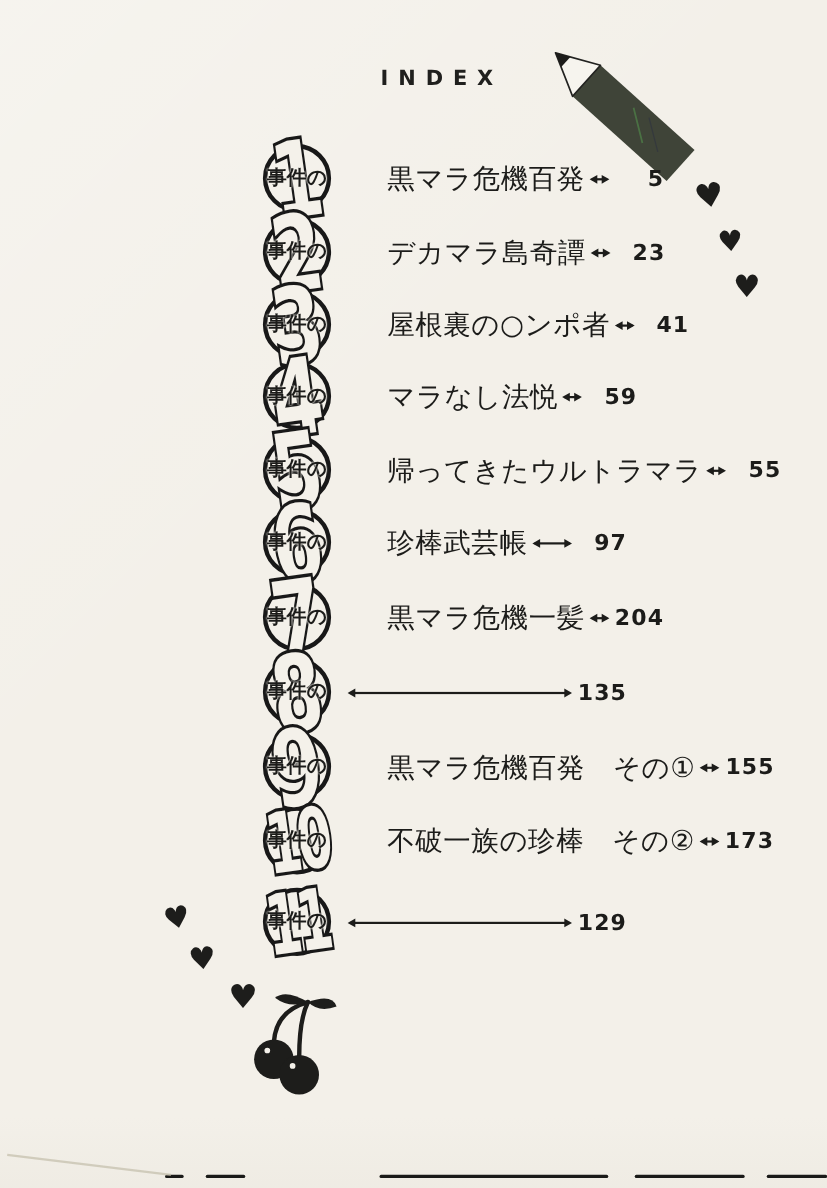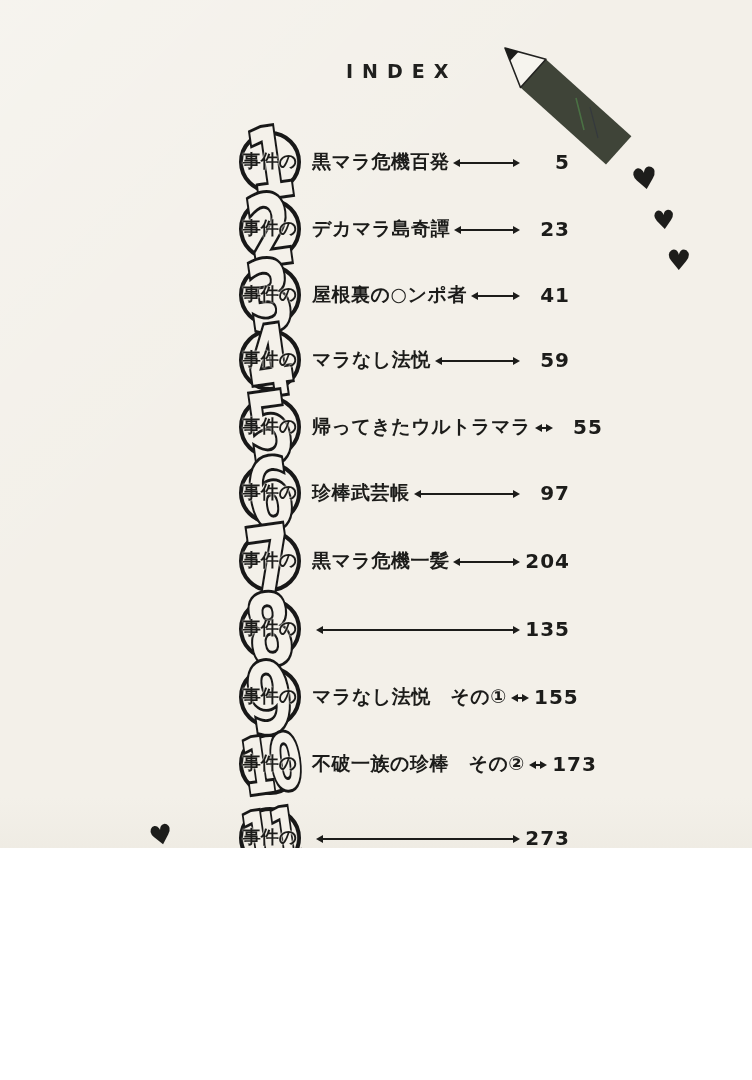--- a/index.html
+++ b/index.html
@@ -1,17 +1,17 @@
 <!DOCTYPE html>
 <html><head>
 <meta charset="utf-8">
 <style>
   html,body{margin:0;padding:0;}
   .page{
-    position:relative; width:752px; height:848px; overflow:hidden;
+    position:relative; width:752px; height:1080px; overflow:hidden;
     background-color:#f3f0e9;
     background-image:linear-gradient(135deg, rgba(255,255,255,.25), rgba(0,0,0,0) 40%),
                      linear-gradient(0deg, rgba(210,204,188,.12), rgba(0,0,0,0) 6%);
     font-family:"DejaVu Sans", sans-serif; color:#1c1c1a;
   }
   .index-title{
     position:absolute; left:346px; top:60px;
     font-size:19px; font-weight:900; letter-spacing:9px; color:#20201e;
   }
   
@@ -29,21 +29,21 @@
     font-family:"DejaVu Sans", sans-serif; font-weight:700; font-size:96px;
     paint-order:stroke; stroke:#181818; stroke-width:6px; fill:#f4f1ea;
     transform:rotate(-8deg) scale(.68,1); transform-origin:34px 46px;
   }
   .row.two .num-text{font-size:76px; letter-spacing:-6px; transform:rotate(-8deg) scale(.60,1);}
   .badge-label{
     position:absolute; left:0; width:100%; top:50%; transform:translateY(-54%);
     text-align:center; font-size:18px; font-weight:700; z-index:3;
     text-shadow:0 0 2px #f4f1ea, 0 0 2px #f4f1ea;
   }
-  .entry-title{font-size:19px; font-weight:700; white-space:nowrap; letter-spacing:.5px;}
+  .entry-title{font-size:25px; font-weight:400; white-space:nowrap; letter-spacing:.5px;margin-left:40px;}
   .leader{
     flex:1; min-width:14px; height:0; border-top:2px solid #1c1c1a;
     margin:0 6px; position:relative; align-self:center; top:1px;
   }
   .leader::after{
     content:""; position:absolute; right:-2px; top:-5px;
     border-left:7px solid #1c1c1a; border-top:4px solid transparent; border-bottom:4px solid transparent;
   }
   .leader::before{
     content:""; position:absolute; left:-2px; top:-5px;
@@ -180,21 +180,21 @@
   </div>
 
   <div class="row" style="top:651px">
     <div class="badge">
       <svg width="68" height="92">
           <text class="num-text" x="34" y="81" text-anchor="middle">9</text>
         </svg>
       <div class="badge-circle"></div>
       <span class="badge-label">事件の</span>
     </div>
-    <span class="entry-title">マラなし法悦　その①</span>
+    <span class="entry-title">黒マラ危機百発　その①</span>
     <span class="leader"></span>
     <span class="page-num">155</span>
   </div>
 
   <div class="row two" style="top:718px">
     <div class="badge">
       <svg width="68" height="92">
           <text class="num-text" x="34" y="73" text-anchor="middle">10</text>
         </svg>
       <div class="badge-circle"></div>
@@ -207,21 +207,21 @@
 
   <div class="row two" style="top:792px">
     <div class="badge">
       <svg width="68" height="92">
           <text class="num-text" x="34" y="73" text-anchor="middle">11</text>
         </svg>
       <div class="badge-circle"></div>
       <span class="badge-label">事件の</span>
     </div>
     <span class="leader"></span>
-    <span class="page-num">273</span>
+    <span class="page-num">129</span>
   </div>
 
   <span class="heart" style="left:161px; top:835px; font-size:27px; transform:translate(-50%,-50%) rotate(-12deg);">♥</span>
   <span class="heart" style="left:184px; top:872px; font-size:28px; transform:translate(-50%,-50%) rotate(-6deg);">♥</span>
   <span class="heart" style="left:221px; top:907px; font-size:30px;">♥</span>
 
   <svg class="deco-svg" style="left:222px; top:893px;" width="100" height="110" viewBox="0 0 100 110">
     <path d="M 27,54 Q 29,26 58,18" fill="none" stroke="#1d1d1b" stroke-width="4" stroke-linecap="round"></path>
     <path d="M 50,68 Q 50,34 58,18" fill="none" stroke="#1d1d1b" stroke-width="4" stroke-linecap="round"></path>
     <path d="M 58,18 Q 38,6 28,14 Q 41,24 58,18 Z" fill="#1d1d1b"></path>

